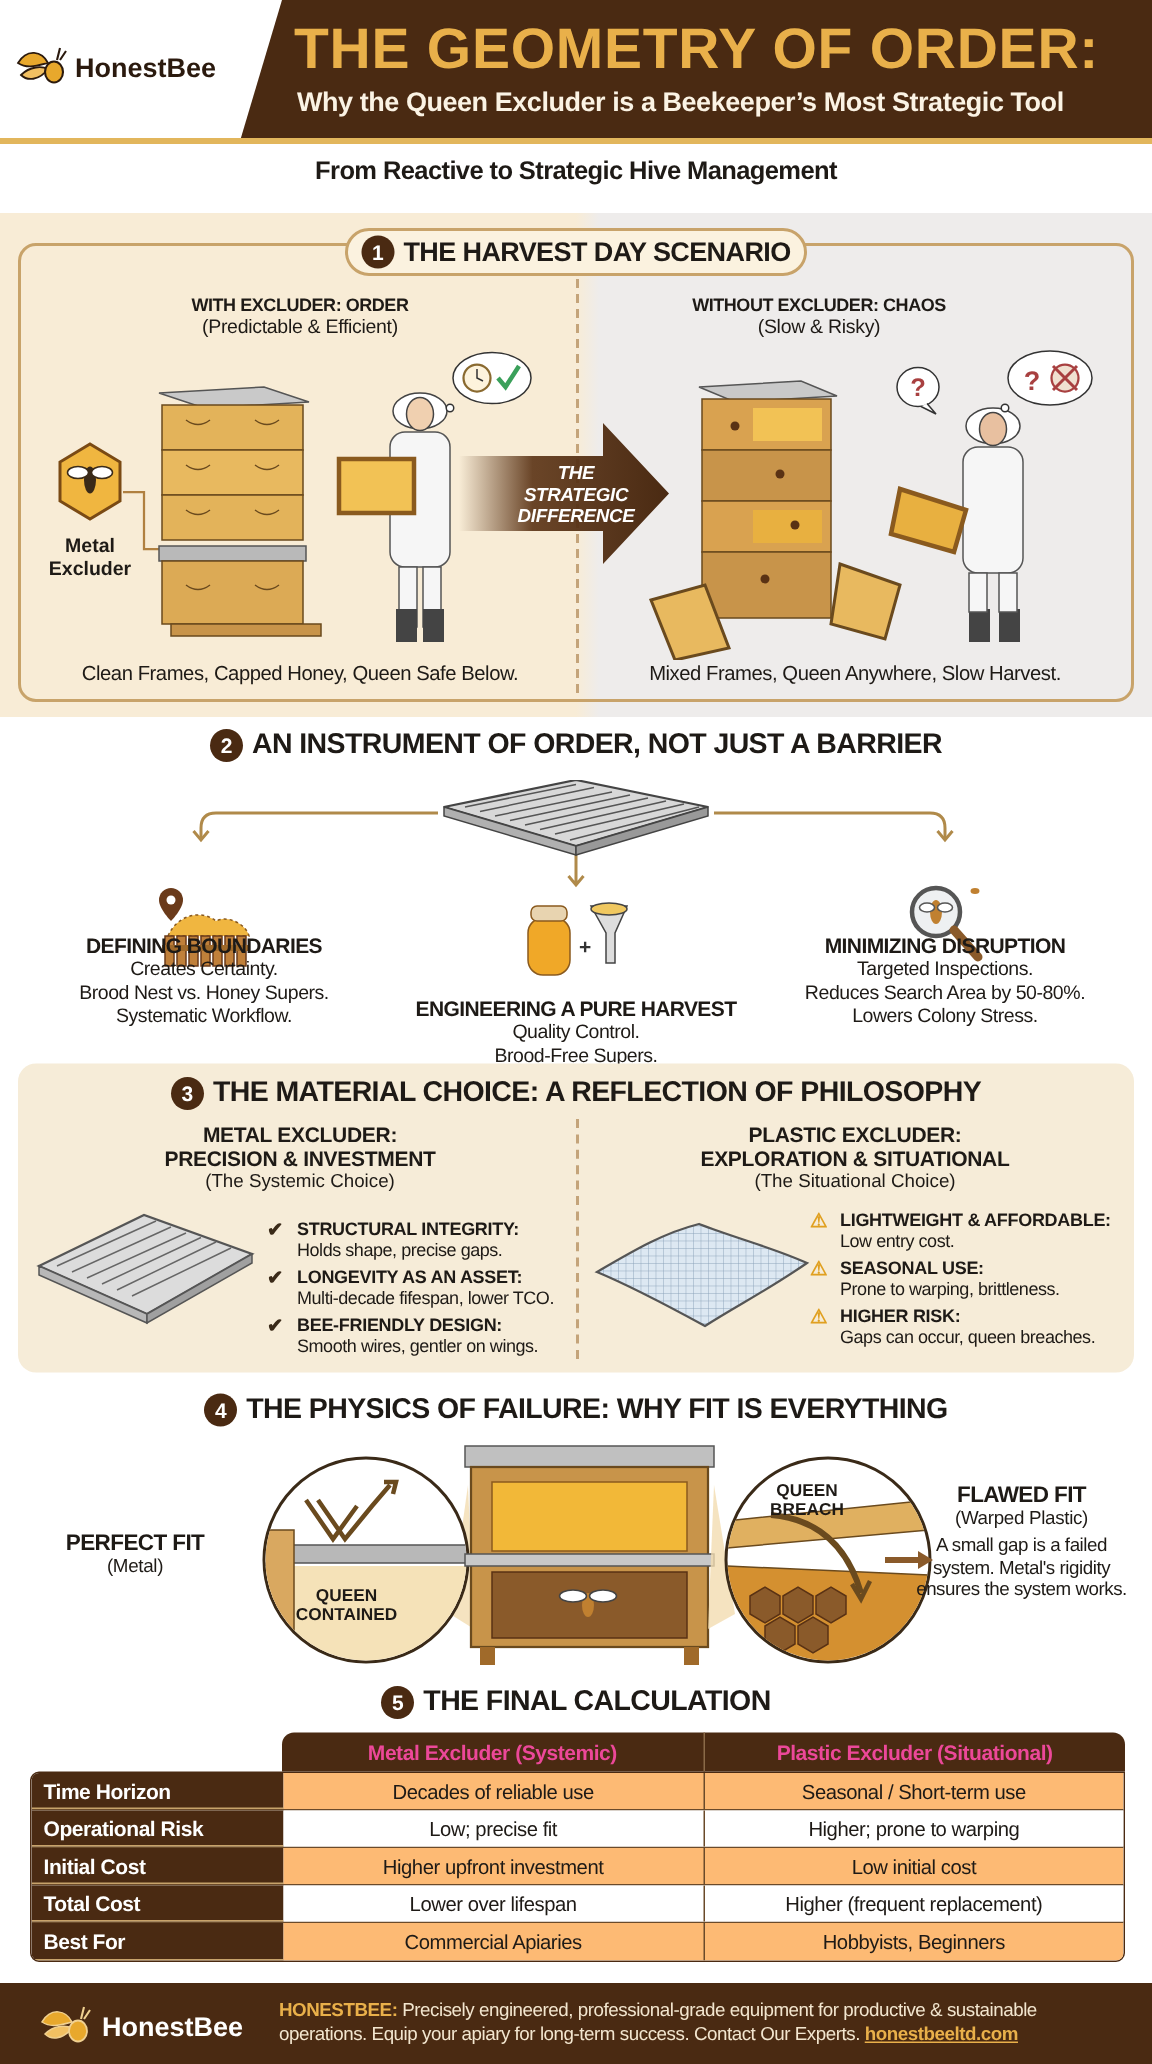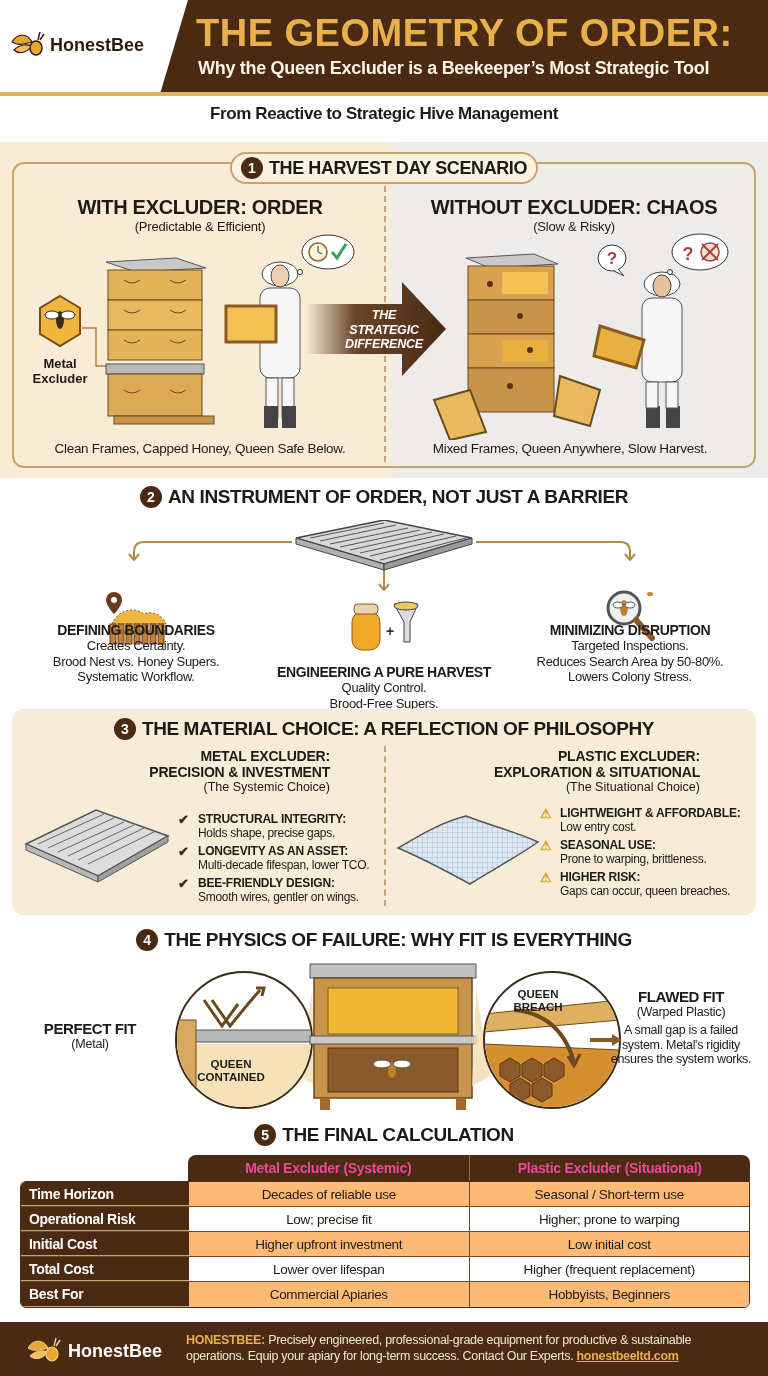--- a/index.html
+++ b/index.html
@@ -17,39 +17,39 @@
   .subtitle { position: absolute; left: 0; top: 104px; width: 768px; text-align: center; font-size: 17px; font-weight: bold; color: #1e1a16; letter-spacing: -0.4px; }
 
   
   .s1bg { position: absolute; left: 0; top: 142px; width: 768px; height: 336px; background: linear-gradient(90deg, #f8ecd6 0%, #f8ecd6 50%, #eeeceb 52%, #eeeceb 100%); }
   .s1box { position: absolute; left: 12px; top: 162px; width: 744px; height: 306px; border: 2px solid #c8a36a; border-radius: 12px; }
   .pill { position: absolute; left: 230px; top: 152px; width: 308px; height: 32px; background: #fbf2df; border: 2px solid #c8a36a; border-radius: 18px; display: flex; align-items: center; justify-content: center; gap: 6px; }
   .num { display: inline-flex; align-items: center; justify-content: center; width: 22px; height: 22px; border-radius: 50%; background: #4a2a12; color: #fff; font-weight: bold; font-size: 14px; flex-shrink: 0; }
   .pill .lbl { font-size: 18px; font-weight: bold; letter-spacing: -0.4px; }
   .divider-v { position: absolute; left: 384px; top: 186px; width: 0; height: 276px; border-left: 2px dashed #c4a47a; }
   .colhead { position: absolute; text-align: center; width: 300px; }
-  .colhead .t { font-size: 20px; font-weight: bold; letter-spacing: -0.3px; }
+  .colhead .t { font-size: 12px; font-weight: bold; letter-spacing: -0.3px; }
   .colhead .s { font-size: 13px; letter-spacing: -0.2px; }
   .caption { position: absolute; font-size: 13.5px; letter-spacing: -0.3px; text-align: center; }
   .illu { position: absolute; }
 
   .arrow-band { position: absolute; left: 306px; top: 282px; width: 140px; height: 94px; font-style: italic; }
   .arrow-band .txt { position: absolute; left: 28px; top: 26px; width: 100px; text-align: center; color: #fff; font-weight: bold; font-size: 12.5px; line-height: 14.5px; letter-spacing: -0.2px; }
 
   
   .sectitle { position: absolute; left: 0; width: 768px; display: flex; justify-content: center; align-items: center; gap: 6px; }
   .sectitle .lbl { font-size: 19px; font-weight: bold; letter-spacing: -0.4px; }
   .feat { position: absolute; text-align: center; width: 240px; }
   .feat .t { font-size: 14px; font-weight: bold; letter-spacing: -0.4px; }
   .feat .d { font-size: 13px; line-height: 15.5px; letter-spacing: -0.3px; }
 
   
   .s3box { position: absolute; left: 12px; top: 709px; width: 744px; height: 206px; background: #f6ecd8; border-radius: 12px; }
   .s3div { position: absolute; left: 384px; top: 746px; height: 160px; border-left: 2px dashed #c4a47a; }
-  .mat-head { position: absolute; text-align: right; width: 260px; }
+  .mat-head { position: absolute; text-align: center; width: 260px; }
   .mat-head .t { font-size: 14px; font-weight: bold; line-height: 16px; letter-spacing: -0.2px; }
   .mat-head .s { font-size: 12.5px; }
   .bullets { position: absolute; }
   .bullet { display: flex; gap: 6px; margin-bottom: 4px; }
   .bullet .ic { width: 14px; flex-shrink: 0; font-size: 13px; font-weight: bold; color: #3a2a18; line-height: 15px; }
   .bullet .t { font-size: 12px; font-weight: bold; line-height: 14px; letter-spacing: -0.2px; }
   .bullet .d { font-size: 12px; line-height: 14px; letter-spacing: -0.3px; }
 
   
   .fitlbl { position: absolute; text-align: center; }
@@ -105,21 +105,21 @@
 <div class="pill">
   <span class="num">1</span>
   <span class="lbl">THE HARVEST DAY SCENARIO</span>
 </div>
 <div class="divider-v"></div>
 
 <div class="colhead" style="left:50px; top:196px;">
   <div class="t">WITH EXCLUDER: ORDER</div>
   <div class="s">(Predictable &amp; Efficient)</div>
 </div>
-<div class="colhead" style="left:424px; top:196px;">
+<div class="colhead" style="left:396px; top:196px;">
   <div class="t">WITHOUT EXCLUDER: CHAOS</div>
   <div class="s">(Slow &amp; Risky)</div>
 </div>
 
 <svg class="illu" style="left:20px; top:240px;" width="300" height="200" viewBox="0 0 300 200">
 
   <g>
     <polygon points="40,56 60,68 60,94 40,106 20,94 20,68" fill="#f0b640" stroke="#7a4a14" stroke-width="2"></polygon>
     <ellipse cx="40" cy="80" rx="4" ry="9" fill="#3a2a18"></ellipse>
     <ellipse cx="32" cy="75" rx="7" ry="4" fill="#fff" stroke="#3a2a18"></ellipse>

